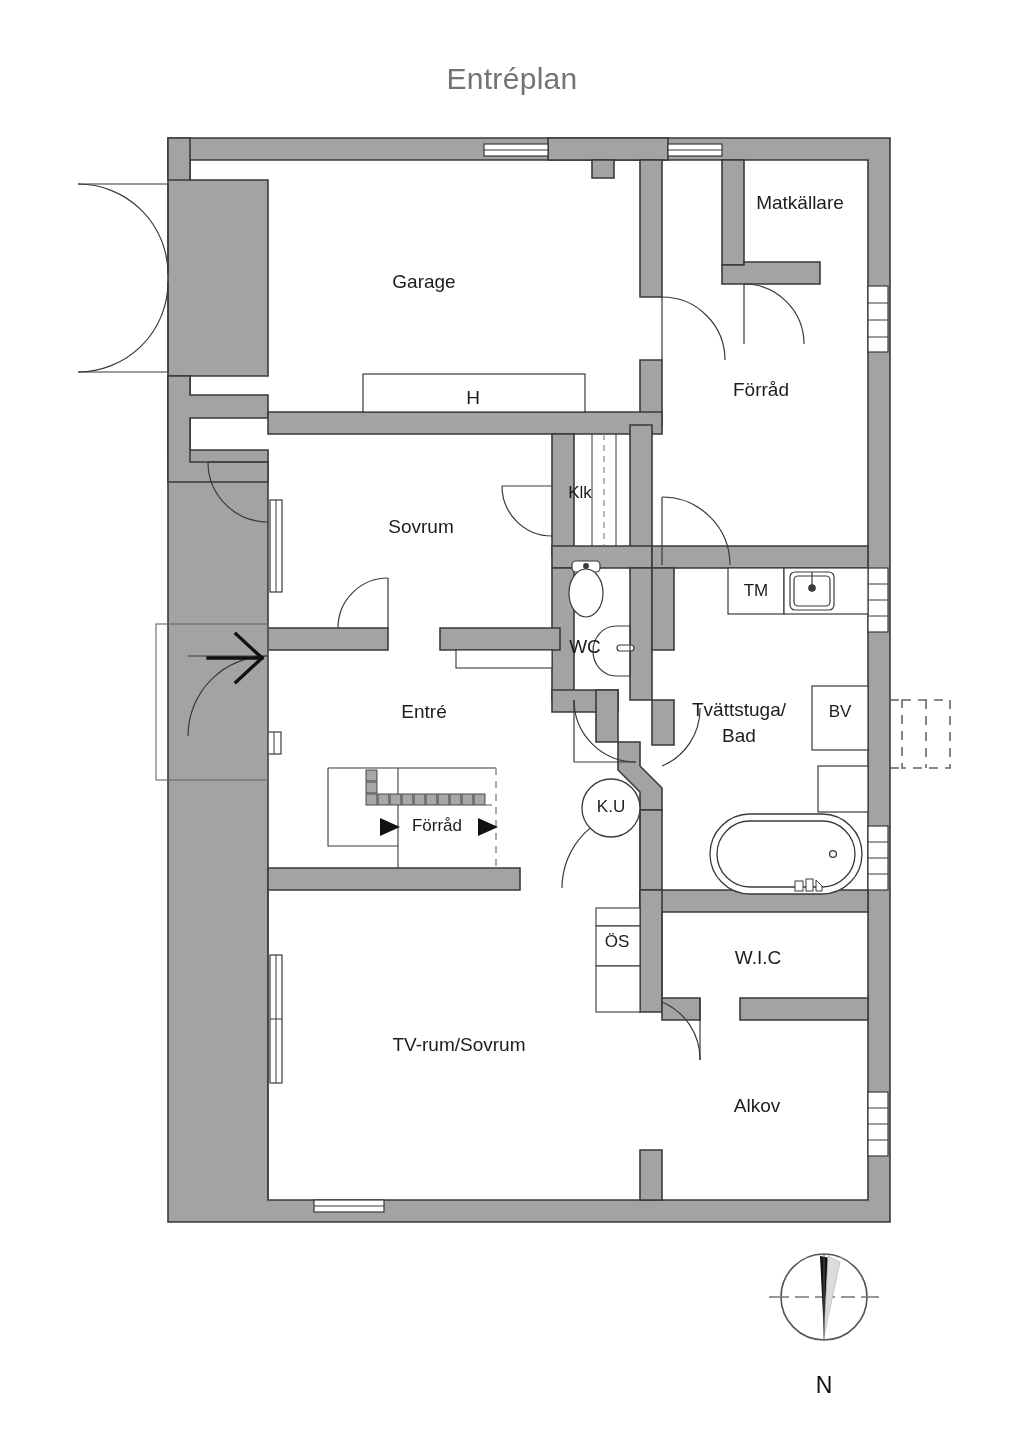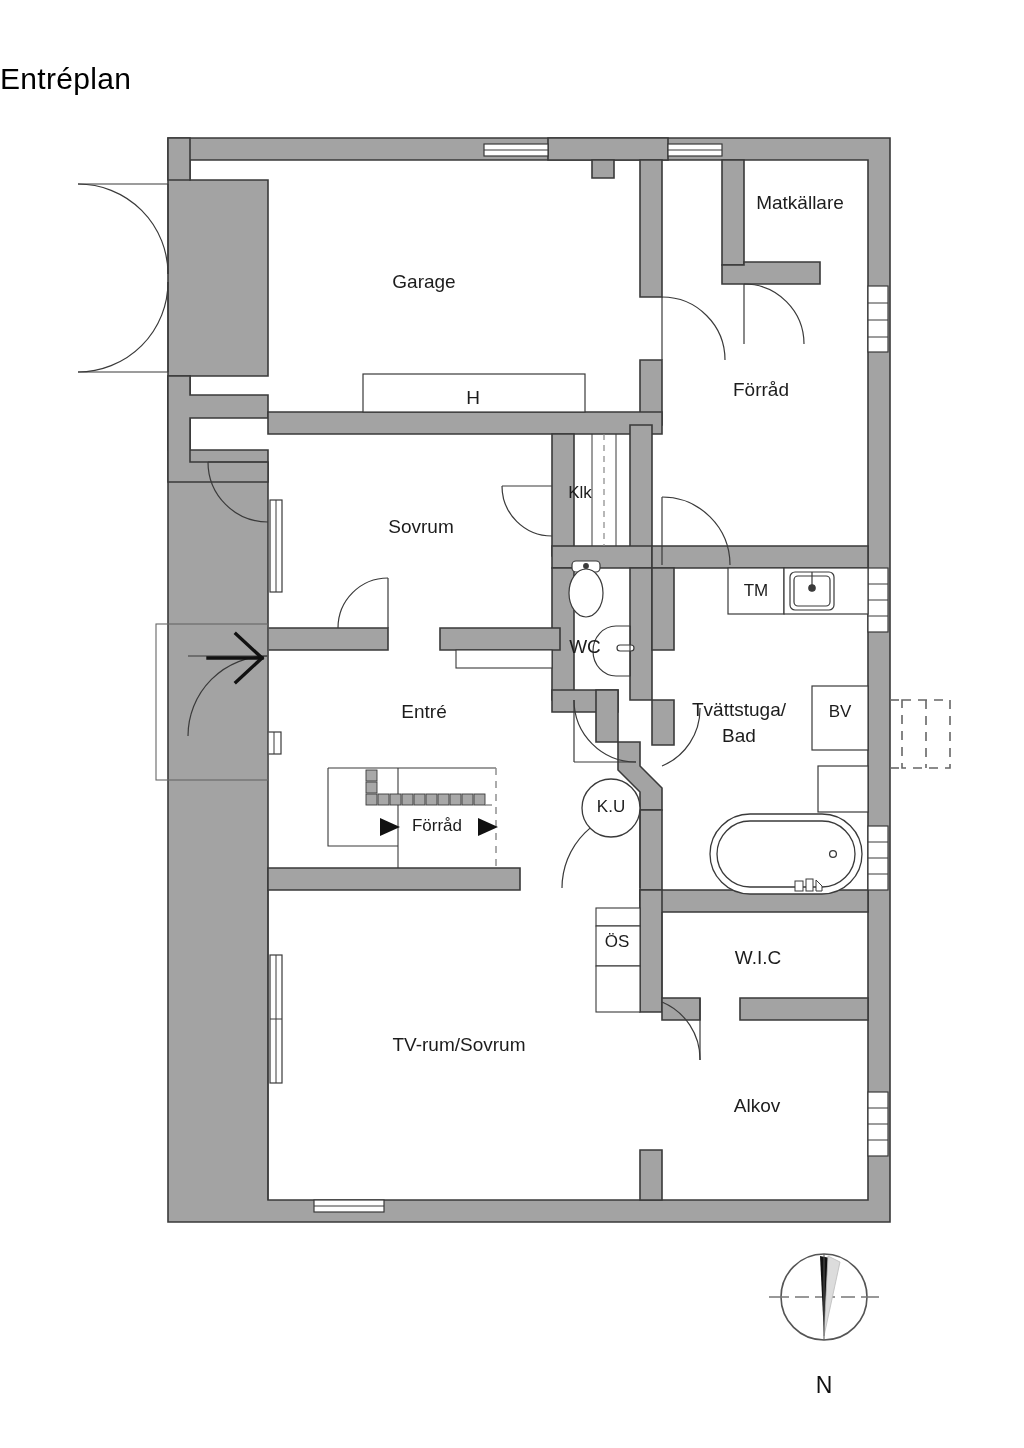--- a/index.html
+++ b/index.html
@@ -18,25 +18,25 @@
   #page {
     position: relative;
     width: 1024px;
     height: 1448px;
   }
   #plan-title {
     position: absolute;
     top: 62px;
     left: 0;
     width: 1024px;
-    text-align: left;
+    text-align: center;
     font-size: 30px;
     font-weight: 400;
     letter-spacing: 0.3px;
-    color: #000000;
+    color: #737373;
   }
   #floorplan-svg {
     position: absolute;
     top: 0;
     left: 0;
   }
   .room-label {
     font-family: "Liberation Sans", sans-serif;
     font-size: 19px;
     fill: #1c1c1c;

